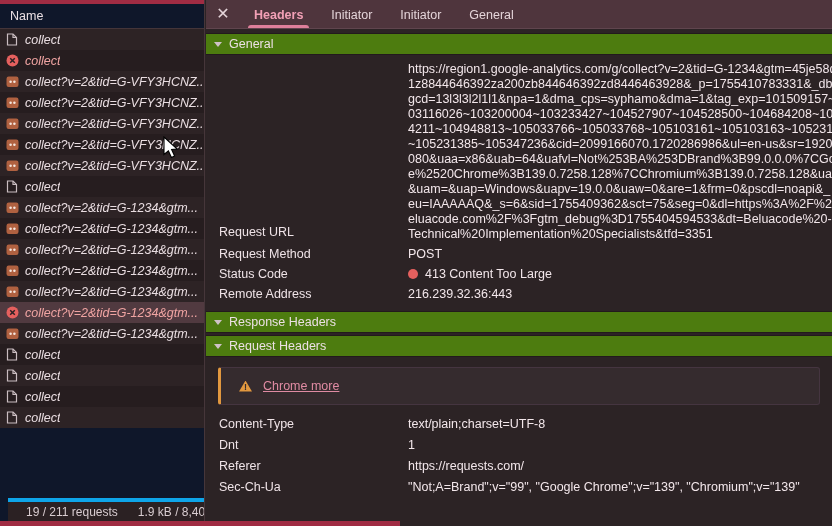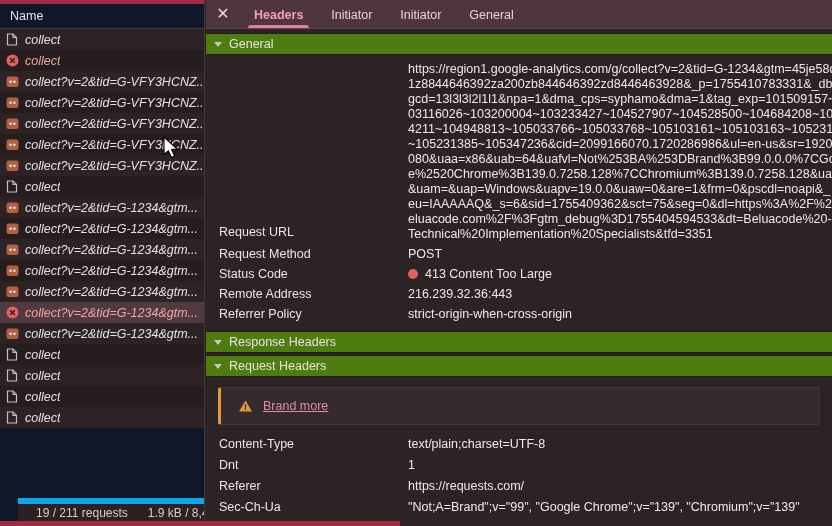--- a/index.html
+++ b/index.html
@@ -15,22 +15,22 @@
   .name-header { margin-top:4px; height:25px; line-height:25px; padding-left:10px;
     border-bottom:1px solid #443539; color:#eadfe3; }
   .rows { position:absolute; top:29px; left:0; right:0; bottom:28px; overflow:hidden; }
   .req-row { height:21px; display:flex; align-items:center; padding-left:6px; white-space:nowrap;
     background:#2d2325; cursor:default;font-style:italic; }
   .req-row.alt { background:#261d1f; }
   .req-row.selected { background:#513a40; }
   .req-row .req-icon { flex:0 0 auto; width:13px; height:13px; margin-right:6px; display:inline-flex; }
   .req-label { overflow:hidden; text-overflow:clip; color:#e9dde1; }
   .req-row.error .req-label { color:#f0a4a2; }
-  .status-bar { position:absolute; left:18px; bottom:5px; width:204px; height:23px;
-    border-top:6px solid #0ea5e9; background:#2b2123; display:flex; align-items:center;
+  .status-bar { position:absolute; left:8px; bottom:5px; width:204px; height:23px;
+    border-top:4px solid #0ea5e9; background:#2b2123; display:flex; align-items:center;
     padding-left:18px; white-space:nowrap; overflow:hidden; color:#d9cdd1; font-size:12px; }
   .status-divider { display:inline-block; width:1px; height:14px; background:#4a3a3e; margin:0 10px; }
 
   
   .panel { position:absolute; left:206px; top:0; width:626px; height:526px; background:#2c2325; overflow:hidden; }
   .tabbar { height:29px; background:#4f353d; border-bottom:1px solid #60454e;
     display:flex; align-items:stretch; }
   .close-btn { width:34px; text-align:center; line-height:28px; font-size:16px; color:#e4d4d9; cursor:pointer; }
   .tab { position:relative; padding:1px 14px; line-height:29px; color:#e4d4d9; cursor:pointer; }
   .tab.active { color:#f2a0b6; font-weight:bold; }
@@ -306,41 +306,37 @@
             <div class="kv-value">POST</div>
           </div>
           <div class="kv-row">
             <div class="kv-label">Status Code</div>
             <div class="kv-value"><span class="status-dot"></span>413 Content Too Large</div>
           </div>
           <div class="kv-row">
             <div class="kv-label">Remote Address</div>
             <div class="kv-value">216.239.32.36:443</div>
           </div>
-          <div class="kv-row">
-            <div class="kv-label">Referrer Policy</div>
-            <div class="kv-value">strict-origin-when-cross-origin</div>
-          </div>
         </div>
 
       <div class="section-bar" style="margin-top:7px">
         <span class="tri-down"></span>
         <span>Response Headers</span>
       </div>
 
       <div class="section-bar" style="margin-top:2px">
         <span class="tri-down"></span>
         <span>Request Headers</span>
       </div>
 
       <div class="warning-box">
         <span class="warn-tri">
             <span>!</span>
           </span>
-        <span class="warn-link">Brand more</span>
+        <span class="warn-link">Chrome more</span>
       </div>
 
       <div class="kv-rows bottom" id="request-header-rows">
           <div class="kv-row">
             <div class="kv-label">Content-Type</div>
             <div class="kv-value">text/plain;charset=UTF-8</div>
           </div>
           <div class="kv-row">
             <div class="kv-label">Dnt</div>
             <div class="kv-value">1</div>

